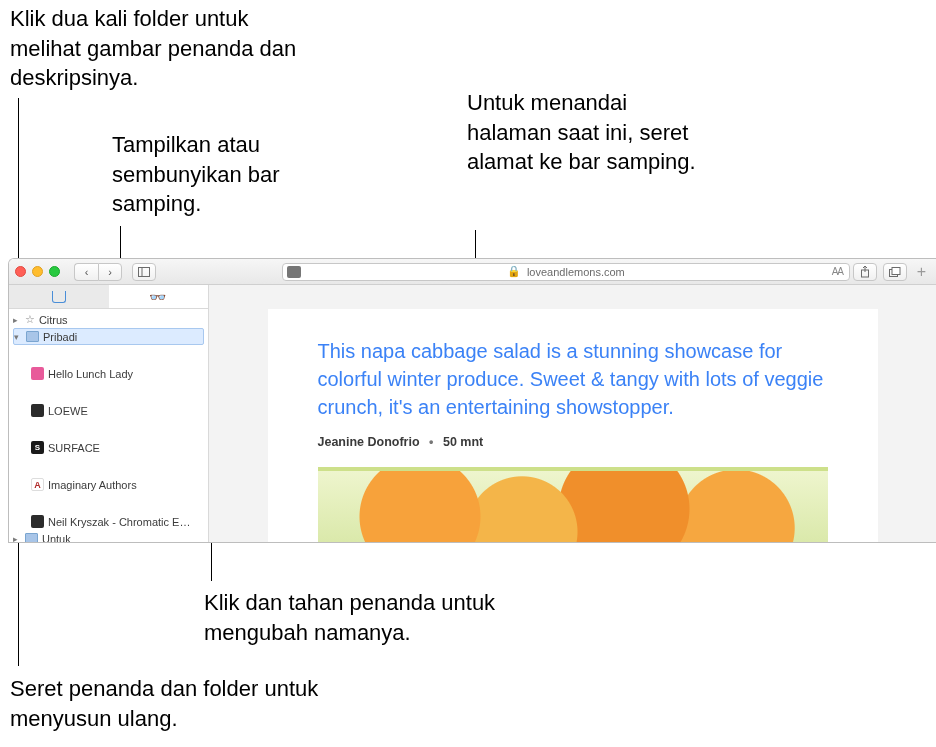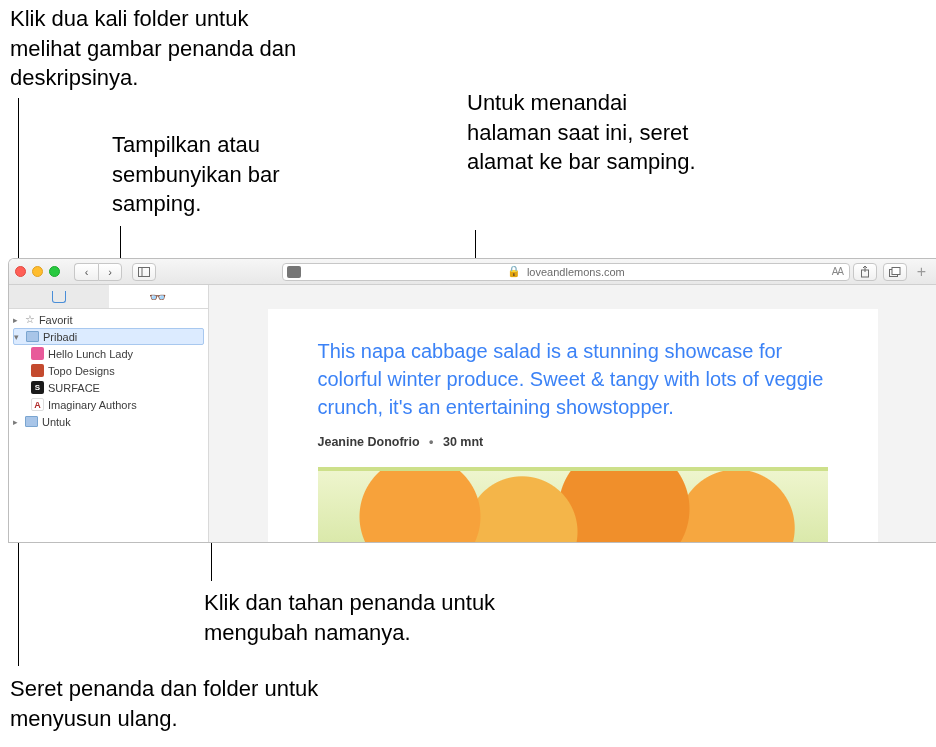--- a/index.html
+++ b/index.html
@@ -144,21 +144,21 @@
   }
   .star { color:#8a8a8a; font-size:11px;}
   .folder { width:13px;height:11px;background:#a8c5e8;border:1px solid #7aa5d0;border-radius:1px;}
   .row.selected {
     margin: 0 4px;
     background:#dcebff;
     border:1px solid #a8c8ef;
     border-radius:2px;
     padding-left:0;
   }
-  .row.child { padding-left: 22px; }
+  .row.child { padding-left: 22px; margin-top: 20px; }
   .row .label { overflow:hidden; text-overflow:ellipsis; }
 
   .content {
     flex:1;
     background:#f3f3f3;
     display:flex;
     justify-content:center;
     padding-top: 24px;
     overflow:hidden;
   }
@@ -262,56 +262,60 @@
           <span class="book"></span>
         </div>
         <div class="sb-tab">
           <span class="glasses">👓</span>
         </div>
       </div>
       <div class="sb-list">
         <div class="row">
           <span class="disclosure">▸</span>
           <span class="star">☆</span>
-          <span class="label">Favorit</span>
+          <span class="label">Citrus</span>
         </div>
         <div class="row selected">
           <span class="disclosure">▾</span>
           <span class="folder"></span>
           <span class="label">Pribadi</span>
         </div>
         <div class="row child">
           <span class="favicon" style="background:#e85a9a"></span>
           <span class="label">Hello Lunch Lady</span>
         </div>
         <div class="row child">
-          <span class="favicon" style="background:#c44a2e"></span>
-          <span class="label">Topo Designs</span>
+          <span class="favicon" style="background:#2b2b2b"></span>
+          <span class="label">LOEWE</span>
         </div>
         <div class="row child">
           <span class="favicon" style="background:#1a1a1a;font-size:8px">S</span>
           <span class="label">SURFACE</span>
         </div>
         <div class="row child">
           <span class="favicon" style="background:#fff;color:#b02a2a;border:1px solid #ddd">A</span>
           <span class="label">Imaginary Authors</span>
+        </div>
+        <div class="row child">
+          <span class="favicon" style="background:#2b2b2b"></span>
+          <span class="label">Neil Kryszak - Chromatic E…</span>
         </div>
         <div class="row">
           <span class="disclosure">▸</span>
           <span class="folder"></span>
           <span class="label">Untuk</span>
         </div>
       </div>
     </div>
 
     <div class="content">
       <div class="article">
         <p class="desc">This napa cabbage salad is a stunning showcase for colorful winter produce. Sweet &amp; tangy with lots of veggie crunch, it's an entertaining showstopper.</p>
         <p class="byline">
           <span>Jeanine Donofrio</span>
           <span class="dot">•</span>
-          <span>30 mnt</span>
+          <span>50 mnt</span>
         </p>
         <div class="hero"></div>
       </div>
     </div>
   </div>
 </div>
 
 </body></html>

